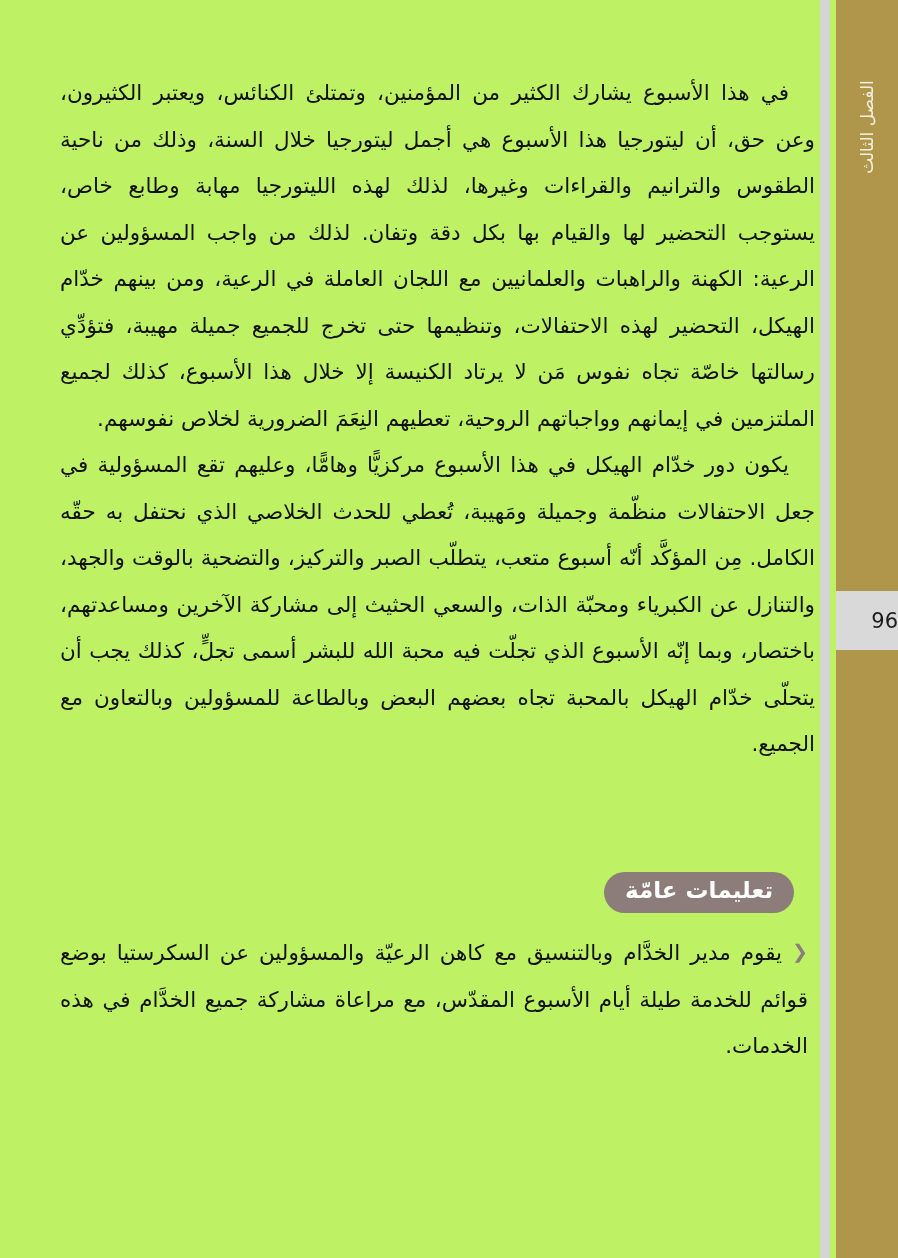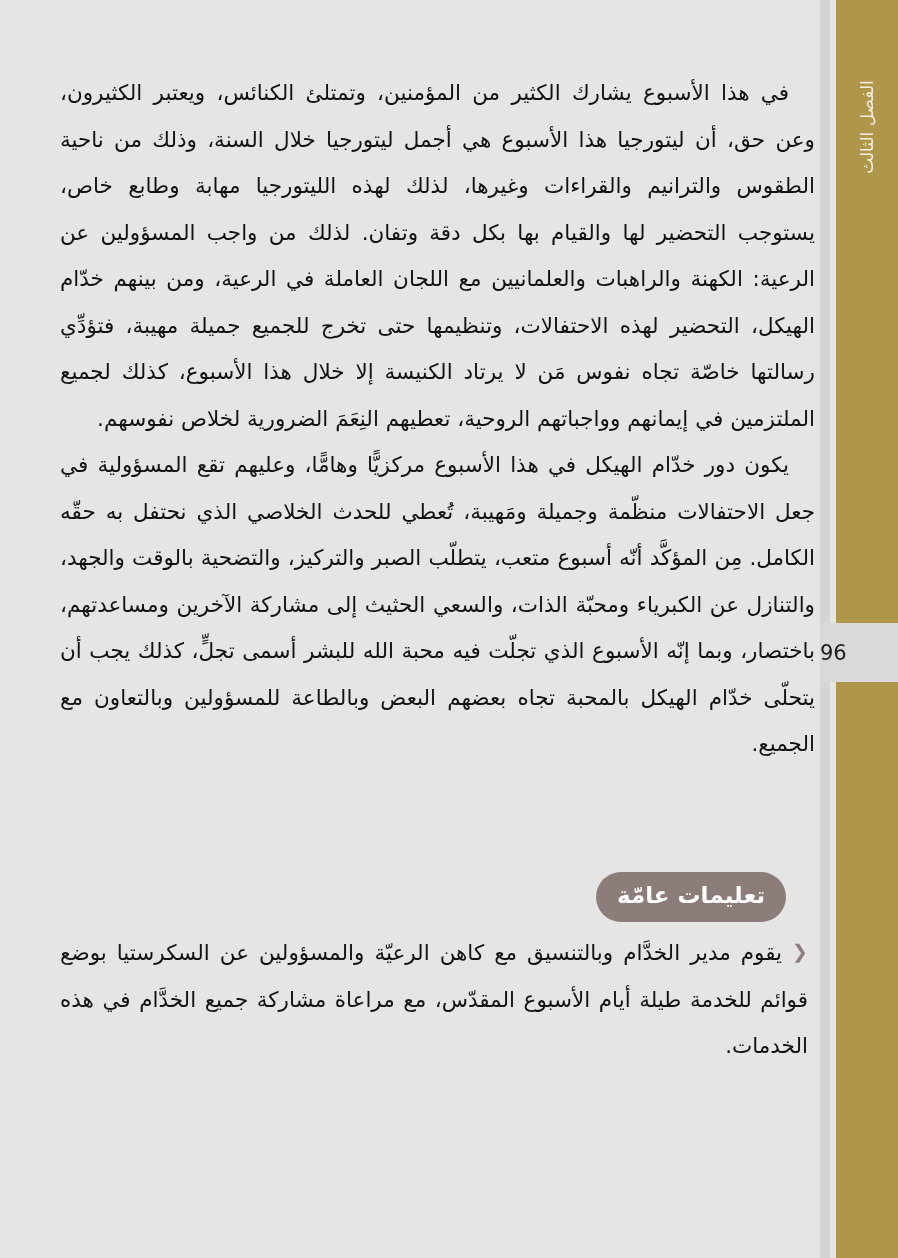--- a/index.html
+++ b/index.html
@@ -9,33 +9,33 @@
     --pagebox:#d9d9d9;
     --ink:#121212;
   }
   html,body{margin:0;padding:0;}
   body{
     width:898px;height:1258px;background:#ffffff;
     font-family:"DejaVu Sans", sans-serif;
     color:var(--ink);
   }
   .page{
-    position:relative;width:898px;height:1258px;overflow:hidden;background:#e5e5e5;
+    position:relative;width:898px;height:1258px;overflow:hidden;background:#bef264;
   }
   
   .text-column{
     position:absolute;top:70px;right:83px;left:60px;
     direction:rtl;text-align:justify;
     font-size:21.5px;line-height:46.5px;color:var(--ink);
   }
   .para{margin:0;text-indent:26px;}
   
   .badge{
-    position:absolute;top:872px;right:112px;
-    width:190px;height:50px;border-radius:26px;
+    position:absolute;top:872px;right:104px;
+    width:190px;height:41px;border-radius:26px;
     background:var(--badge);
     display:flex;align-items:center;justify-content:center;
     direction:rtl;
   }
   .badge span{
     color:#ffffff;font-weight:bold;font-size:23px;line-height:1;
     padding-bottom:4px;
   }
   
   .bullets{
@@ -61,23 +61,23 @@
     position:absolute;top:60px;right:0;width:62px;height:134px;
     display:flex;align-items:center;justify-content:center;
   }
   .chapter-text{
     transform:rotate(-90deg);white-space:nowrap;
     color:#f3eedb;font-size:17px;letter-spacing:1px;
     direction:rtl;
   }
   
   .page-num-box{
-    position:absolute;top:591px;right:0;width:78px;height:59px;
+    position:absolute;top:591px;right:0;width:62px;height:59px;
     background:var(--pagebox);z-index:3;
-    display:flex;align-items:center;justify-content:flex-start;margin-top:32px;
+    display:flex;align-items:center;justify-content:flex-end;
   }
   .page-num-box span{
     font-size:21px;color:#1c1c1c;
   }
 </style>
 </head>
 <body>
 
 <div class="page">
 

